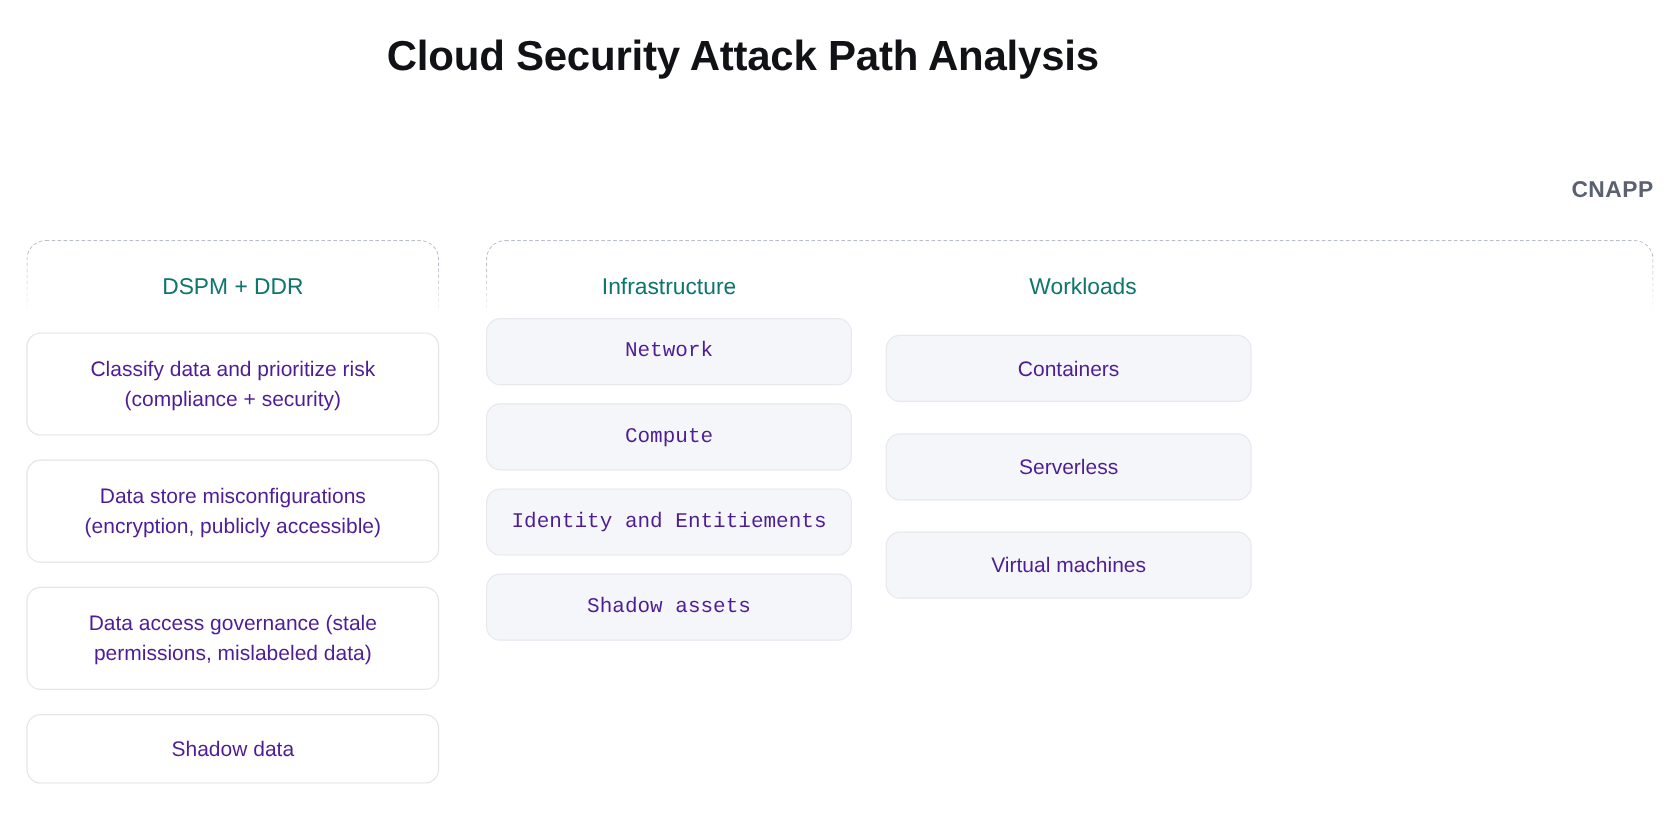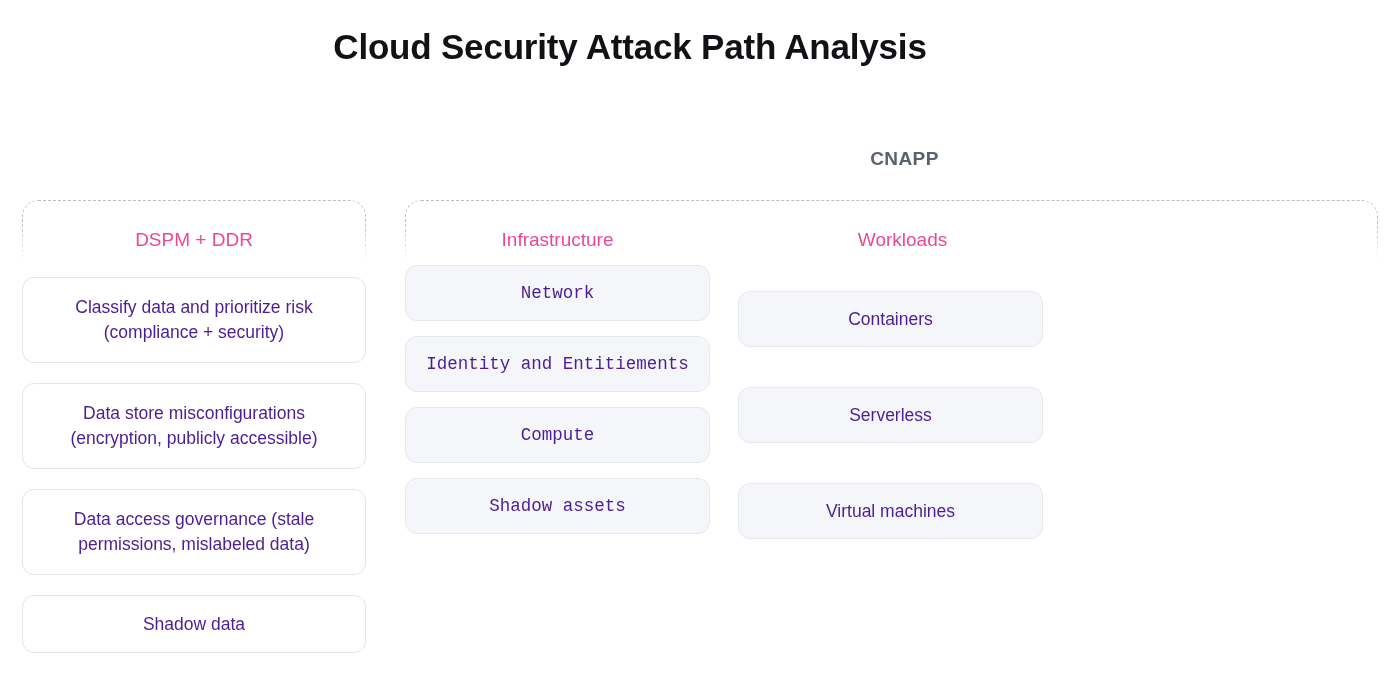--- a/index.html
+++ b/index.html
@@ -17,77 +17,77 @@
     position: relative;
     width: 1400px;
     height: 700px;
     background: #ffffff;
   }
 
   
   .page-title {
     position: absolute;
     top: 27px;
-    left: 16px;
+    left: 5px;
     width: 1228px;
     text-align: center;
     font-size: 35px;
     font-weight: bold;
     color: #111215;
     letter-spacing: -0.2px;
   }
 
   
   .group-header {
     position: absolute;
     font-size: 19px;
     font-weight: bold;
     color: #5a6270;
     letter-spacing: 1.1px;
     text-align: center;
   }
   .group-header.data-security { top: 148px; left: 22px;  width: 344px; }
-  .group-header.cnapp         { top: 148px; left: 418px; width: 973px; letter-spacing: 0.4px; }
+  .group-header.cnapp         { top: 148px; left: 405px; width: 973px; letter-spacing: 0.4px; text-align: right; }
 
   
   .dashed-box {
     position: absolute;
     top: 200px;
     border: 1.6px dashed #b9bec9;
     border-radius: 16px;
     -webkit-mask-image: linear-gradient(to bottom, rgba(0,0,0,1) 0px, rgba(0,0,0,1) 22px, rgba(0,0,0,0) 62px);
     mask-image: linear-gradient(to bottom, rgba(0,0,0,1) 0px, rgba(0,0,0,1) 22px, rgba(0,0,0,0) 62px);
     pointer-events: none;
   }
   .dashed-box.left  { left: 22px;  width: 344px; height: 480px; }
   .dashed-box.right { left: 405px; width: 973px; height: 400px; }
 
   
   .column-label {
     position: absolute;
     top: 229px;
     font-size: 19px;
     font-weight: normal;
-    color: #ec4899;
+    color: #0f766e;
     text-align: center;
   }
   .column-label.dspm  { left: 22px;   width: 344px; }
   .column-label.infra { left: 405px;  width: 305px; }
   .column-label.work  { left: 750px;  width: 305px; }
   .column-label.apps  { left: 1071px; width: 305px; }
 
   
   .column {
     position: absolute;
     display: flex;
     flex-direction: column;
   }
   .column.data-security { top: 277px; left: 22px;   width: 344px; gap: 20px; }
   .column.infra         { top: 265px; left: 405px;  width: 305px; gap: 15px; font-family: Liberation Mono, monospace; }
-  .column.workloads     { top: 279px; left: 738px;  width: 305px; gap: 40px; margin-top: 12px; }
+  .column.workloads     { top: 279px; left: 738px;  width: 305px; gap: 26px; }
   .column.applications  { top: 279px; left: 1071px; width: 305px; gap: 26px; }
 
   .card {
     display: flex;
     align-items: center;
     justify-content: center;
     text-align: center;
     border-radius: 12px;
     font-size: 17.5px;
     line-height: 1.42;
@@ -134,22 +134,22 @@
 
   <div class="column data-security">
     <div class="card white tall">Classify data and prioritize risk (compliance + security)</div>
     <div class="card white tall">Data store misconfigurations (encryption, publicly accessible)</div>
     <div class="card white tall">Data access governance (stale permissions, mislabeled data)</div>
     <div class="card white short">Shadow data</div>
   </div>
 
   <div class="column infra">
     <div class="card gray">Network</div>
+    <div class="card gray">Compute</div>
     <div class="card gray">Identity and Entitiements</div>
-    <div class="card gray">Compute</div>
     <div class="card gray">Shadow assets</div>
   </div>
 
   <div class="column workloads">
     <div class="card gray">Containers</div>
     <div class="card gray">Serverless</div>
     <div class="card gray">Virtual machines</div>
   </div>
 
 

